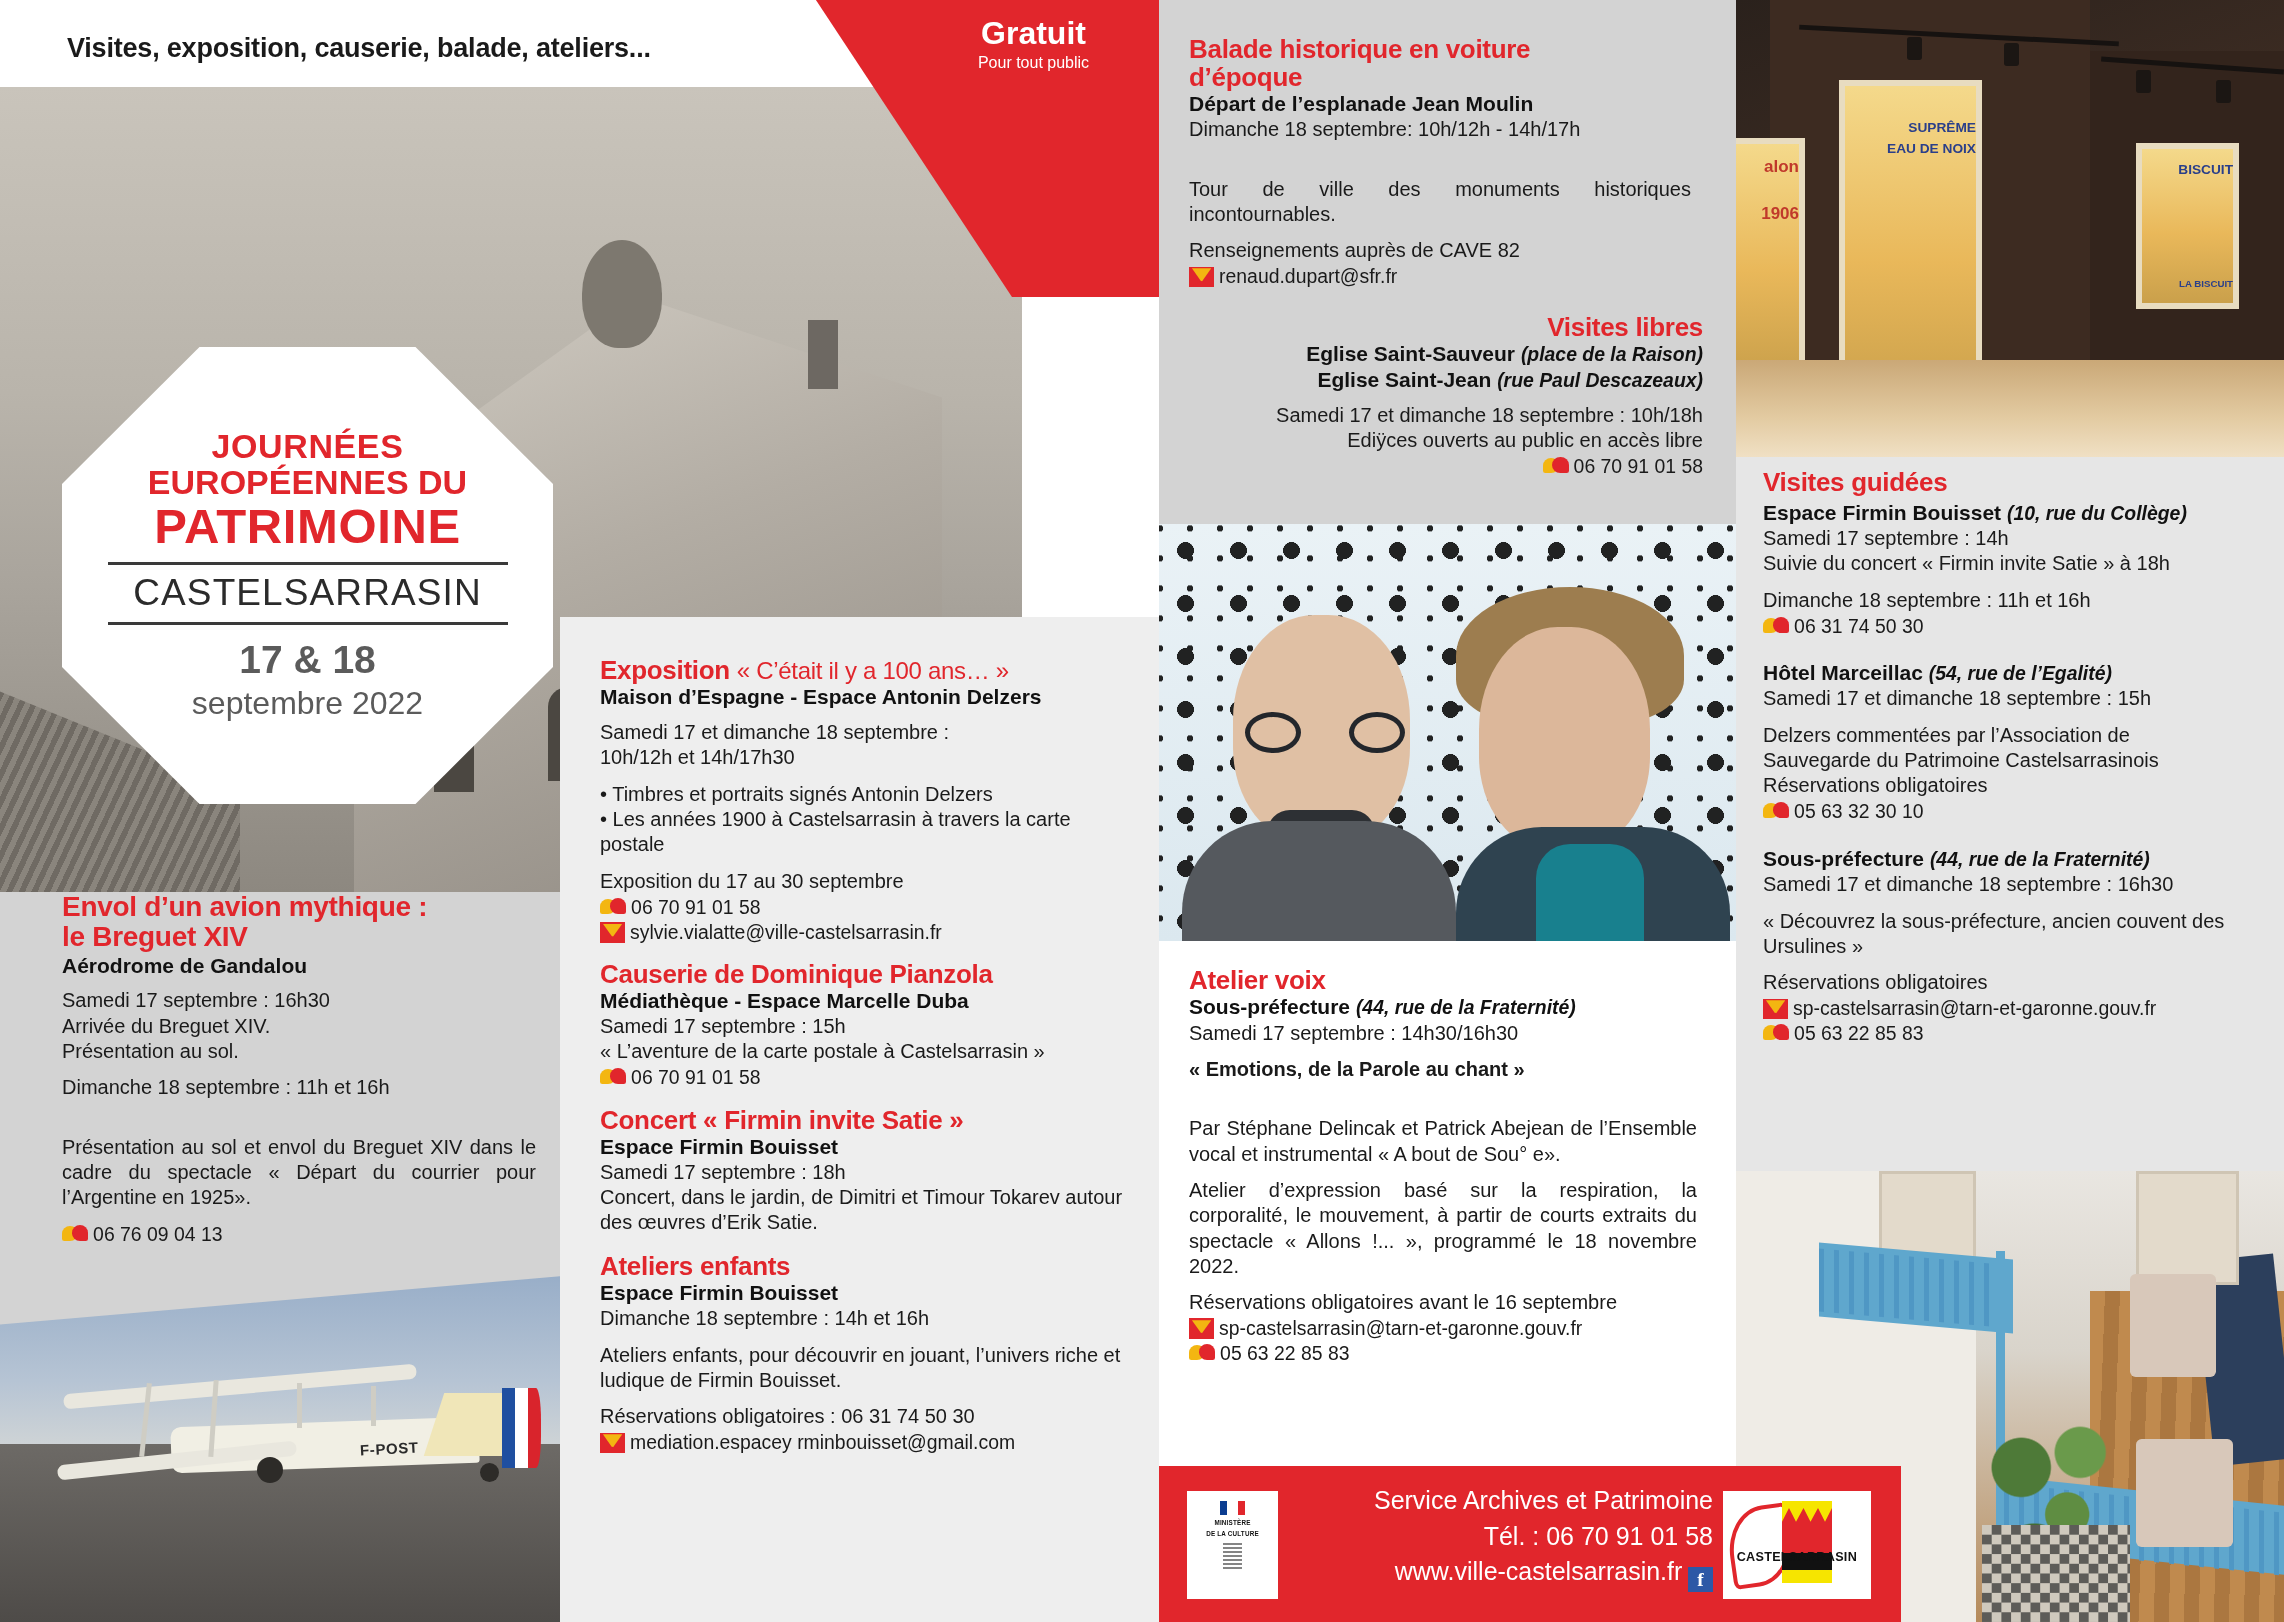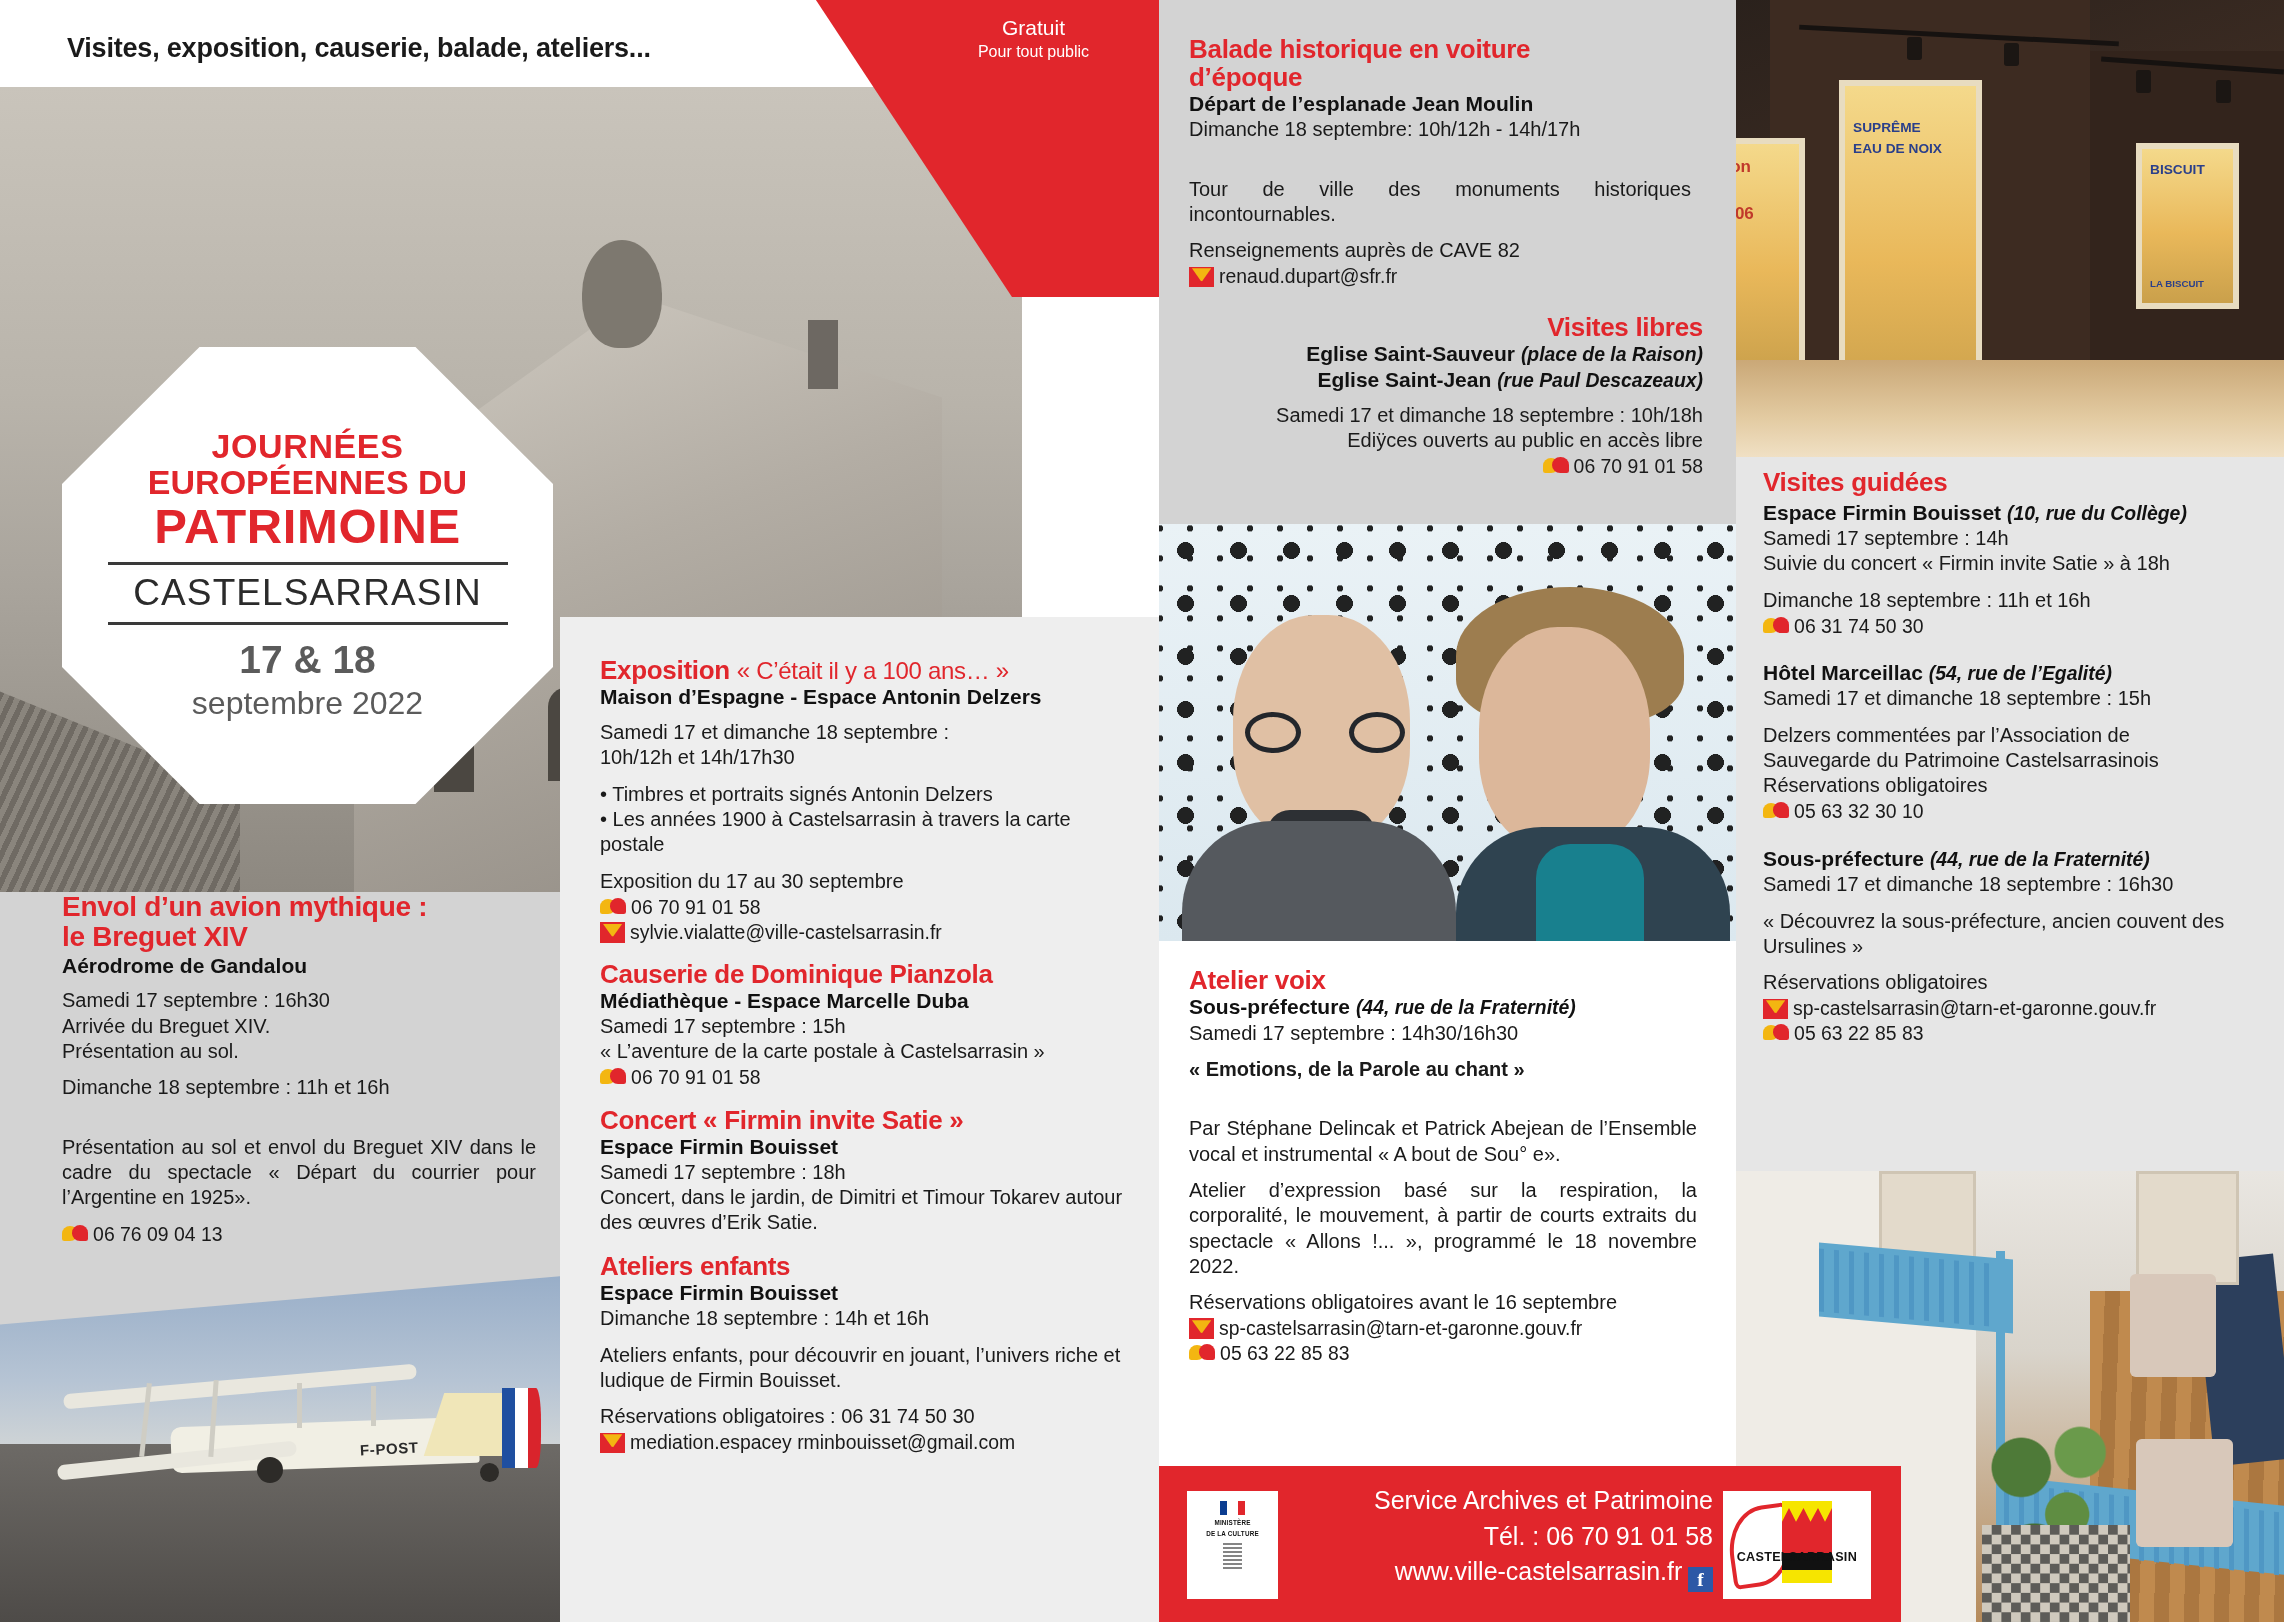--- a/index.html
+++ b/index.html
@@ -53,21 +53,21 @@
     left: 67px; top: 33px;
     font-size: 27px; font-weight: 700; color: #1a1a1a; letter-spacing: -0.2px;
   }
   
   #red-wedge {
     left: 782px; top: 0; width: 377px; height: 297px;
     background: #e1262c;
     clip-path: polygon(100% 0, 100% 100%, 61% 100%, 9% 0);
   }
   #gratuit-wrap { left: 948px; top: 17px; width: 171px; text-align: center; color: #fff; }
-  #gratuit { font-size: 21px; font-weight: 400; line-height: 1; }
+  #gratuit { font-size: 32px; font-weight: 700; line-height: 1; }
   #pourtout { font-size: 16px; font-weight: 400; margin-top: 4.6px; }
 
   
   #col1 { left: 0; top: 87px; width: 560px; height: 1536px; background: #d3d3d3; }
   #bldg-photo {
     left: 0; top: 87px; width: 1022px; height: 805px;
     background:
       linear-gradient(180deg,#c9c4bb 0%,#b9b4ab 38%,#a9a49c 62%,#8d8880 100%);
   }
   #bldg-photo .facade {
@@ -234,21 +234,21 @@
     background: linear-gradient(160deg,#2a211c 0%,#3b2b22 40%,#241b16 100%);
     overflow:hidden;
   }
   #gallery-photo .wallA { position:absolute; left:34px; top:0; width:320px; height:457px; background:#3d2b21; }
   #gallery-photo .wallB { position:absolute; left:354px; top:51px; width:194px; height:400px; background:#33241c; }
   #gallery-photo .floor { position:absolute; left:0; bottom:0; width:100%; height:97px;
       background: linear-gradient(180deg,#caa877 0%,#e3cba2 60%,#f0e0c4 100%); }
   #gallery-photo .pstr {
     position:absolute; border:6.3px solid #e8dcc0; background: linear-gradient(180deg,#f4d98b 0%,#e9b85a 55%,#caa04b 100%);
   }
-  #gallery-photo .ptxt { position:absolute; color:#2a3f8a; font-weight:700; text-align:left; width:100%;margin-left:8px; }
+  #gallery-photo .ptxt { position:absolute; color:#2a3f8a; font-weight:700; text-align:right; width:100%; }
   #gallery-photo .rail { position:absolute; height:5.1px; background:#161210; }
   #gallery-photo .lamp { position:absolute; width:15px; height:23px; background:#1b1613; border-radius:2.9px; }
 
   #col4-grey { left: 1736px; top: 457px; width: 548px; height: 714px; background:#e6e6e6; }
   #visites-guidees { left: 1763px; top: 468px; width: 502px; }
 
   #stair-photo {
     left: 1736px; top: 1171px; width: 548px; height: 452px;
     background: linear-gradient(180deg,#e9e6e1 0%,#d9d4cb 40%,#b58a5a 100%);
     overflow:hidden;

